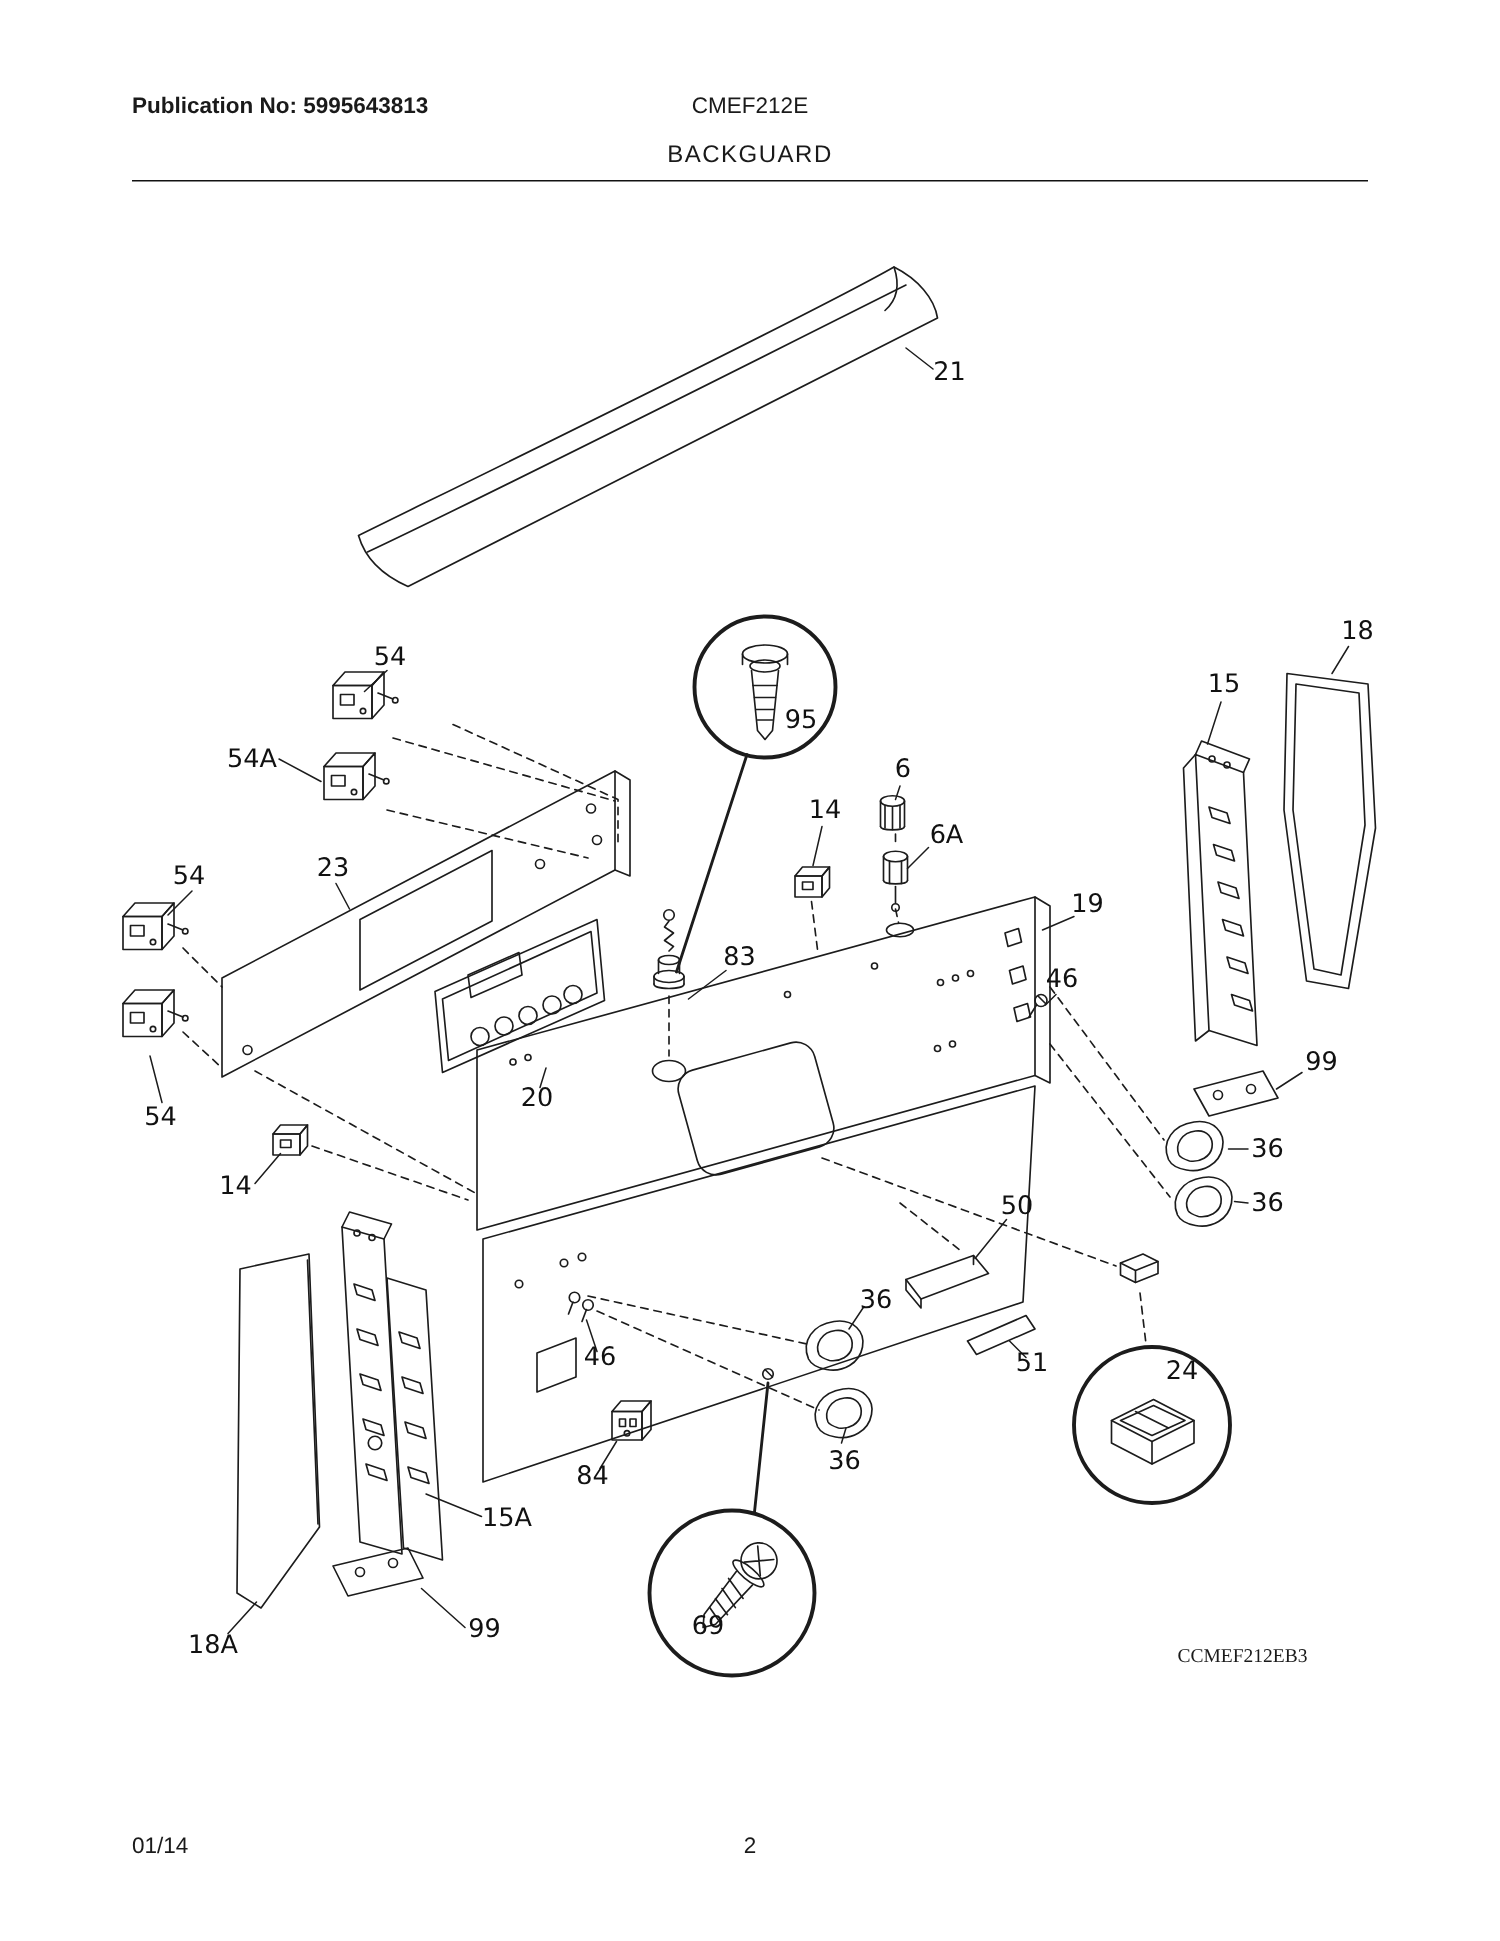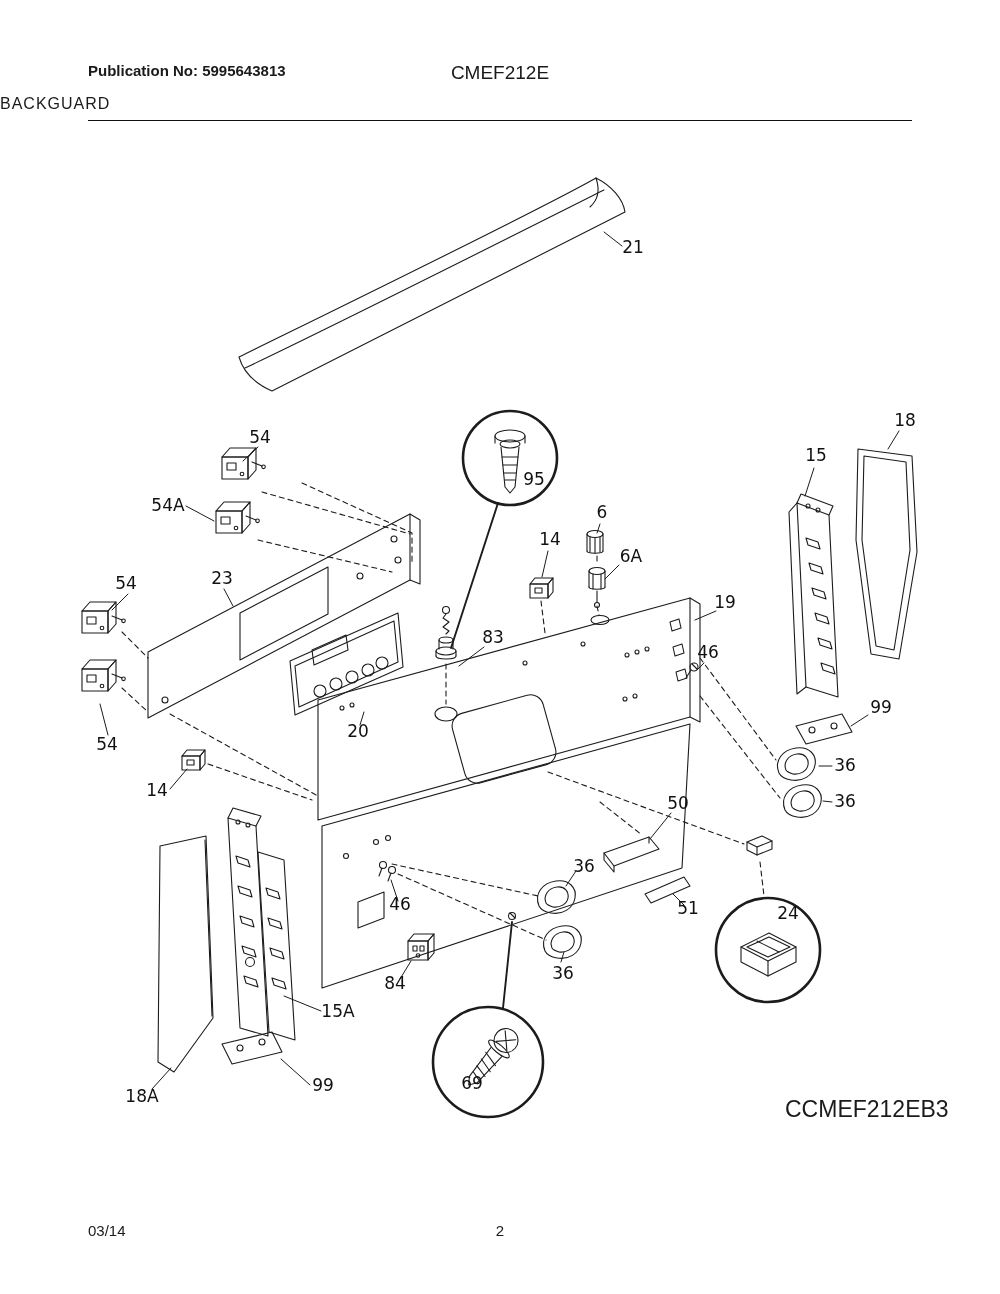--- a/index.html
+++ b/index.html
@@ -2,24 +2,24 @@
 <html><head>
 <meta charset="utf-8">
 <style>
   * { margin:0; padding:0; box-sizing:border-box; }
   html,body { background:#fff; }
   body {
     position:relative; width:1000px; height:1294px; overflow:hidden;
     font-family:"Liberation Sans","DejaVu Sans",sans-serif; color:#1a1a1a;
   }
   .hdr-pub   { position:absolute; left:88px;  top:62px;  font-size:15px;font-weight:bold; }
-  .hdr-model { position:absolute; left:0; right:0; top:62px; text-align:center; font-size:19px; }
-  .hdr-title { position:absolute; left:0; right:0; top:95px; font-size:16px; letter-spacing:1px; }
+  .hdr-model { position:absolute; left:0; right:0; top:62px; text-align:center; font-size:15px; }
+  .hdr-title { position:absolute; left:0; right:0; top:95px; text-align:center; font-size:16px; letter-spacing:1px; }
   .hdr-rule  { position:absolute; left:88px; right:88px; top:120px; border-top:1.5px solid #111; }
-  .diagram-code { position:absolute; left:785px; top:1096px; font-size:23px; }
+  .diagram-code { position:absolute; left:785px; top:1096px; font-size:13px;font-family:Liberation Serif, serif; }
   .ftr-date  { position:absolute; left:88px; top:1222px; font-size:15px; }
   .ftr-page  { position:absolute; left:0; right:0; top:1222px; text-align:center; font-size:15px; }
   svg.diagram { position:absolute; left:0; top:0; }
   .diagram path, .diagram circle, .diagram ellipse, .diagram rect, .diagram polyline {
     fill:none; stroke:#1c1c1c; stroke-width:1.1; stroke-linejoin:round; stroke-linecap:round;
   }
   .diagram .thick { stroke-width:2.6; }
   .diagram .lead  { stroke-width:1; }
   .diagram .lead2 { stroke-width:1.9; }
   .diagram .dash  { stroke:#555; stroke-width:1; stroke-dasharray:5 4; }
@@ -313,14 +313,14 @@
   <text x="400" y="910">46</text>
   <text x="395" y="989">84</text>
   <text x="563" y="979">36</text>
   <text x="338" y="1017">15A</text>
   <text x="472" y="1089">69</text>
   <text x="323" y="1091">99</text>
   <text x="142" y="1102">18A</text>
 </svg>
 
 <div class="diagram-code">CCMEF212EB3</div>
-<div class="ftr-date">03/14</div>
+<div class="ftr-date">01/14</div>
 <div class="ftr-page">2</div>
 
 </body></html>

